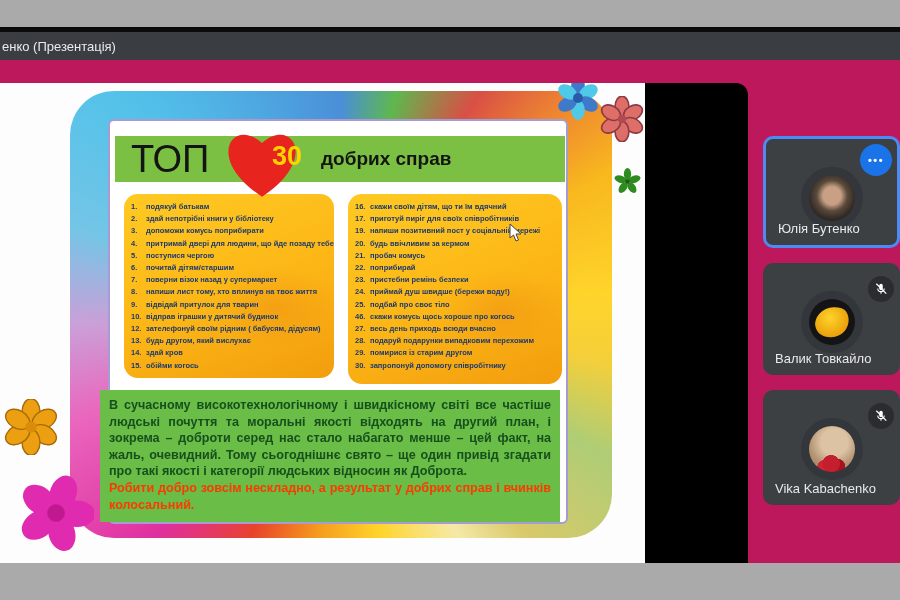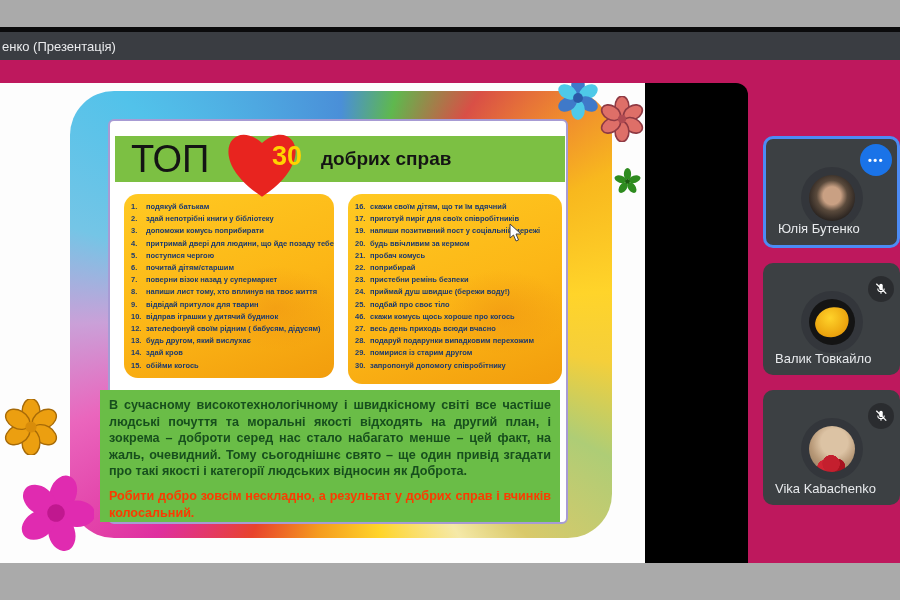--- a/index.html
+++ b/index.html
@@ -48,21 +48,21 @@
   .list-box.right { left:238px; top:73px; width:214px; height:190px; }
   .list-box ol { list-style:none; padding:7px 3px 0 7px; }
   .list-box li { display:flex; white-space:nowrap; font-size:7.5px; font-weight:700;
                  color:#1c3a6e; line-height:12.2px; }
   .list-box li .num { min-width:15px; }
 
   
   .green-box { position:absolute; left:-10px; top:269px; width:460px; height:132px;
                background:#6abd47; padding:7px 9px 12px 9px; }
   .green-box .para { color:#174f1d; font-size:12.6px; font-weight:700; line-height:16.6px; text-align:justify; }
-  .green-box .hl   { color:#fb3b01; font-size:12.6px; font-weight:800; line-height:16.6px; text-align:justify;margin-top:8px; }
+  .green-box .hl   { color:#fb3b01; font-size:12.6px; font-weight:800; line-height:16.6px; text-align:justify; }
 
   
   .flower { position:absolute; z-index:4; }
   .fl-blue    { left:556px; top:-7px;  width:44px; height:44px; }
   .fl-pink    { left:599px; top:13px;  width:46px; height:46px; }
   .fl-green   { left:614px; top:85px;  width:27px; height:27px; }
   .fl-orange  { left:3px;   top:316px; width:56px; height:56px; }
   .fl-magenta { left:18px;  top:392px; width:76px; height:76px; }
 
   .cursor { position:absolute; left:509px; top:140px; z-index:6; }

